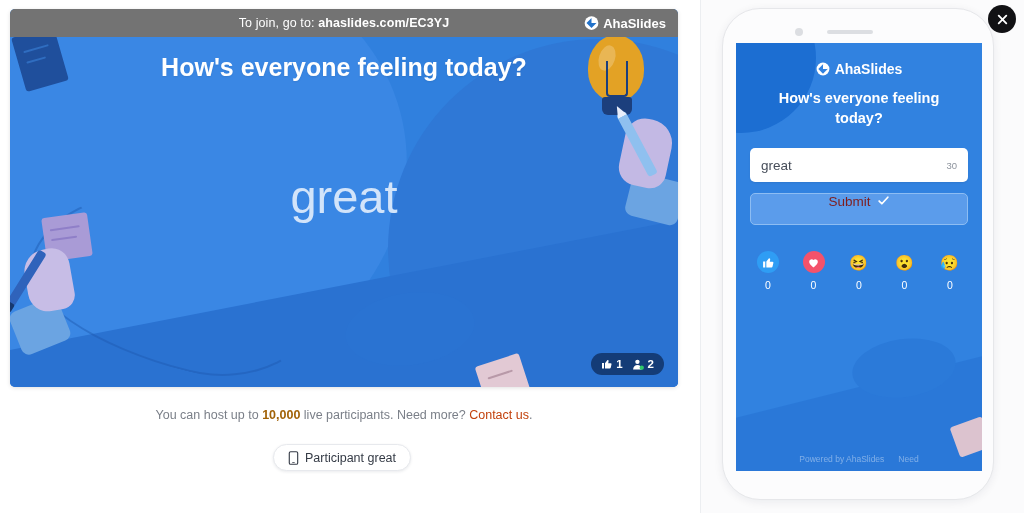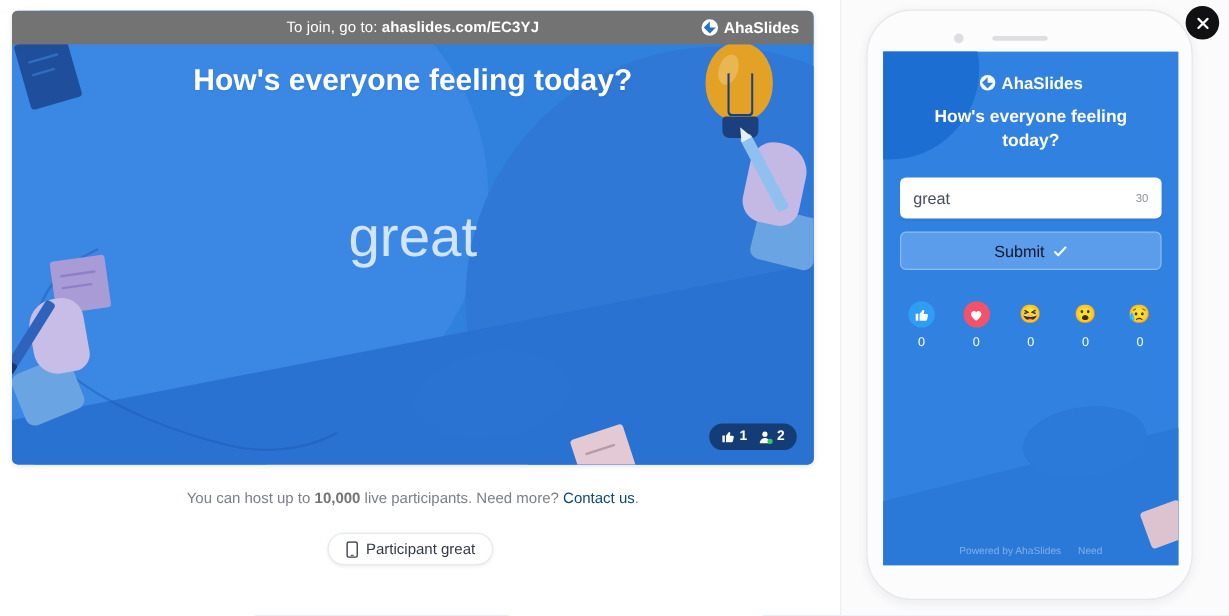--- a/index.html
+++ b/index.html
@@ -251,22 +251,22 @@
 
   
   .caption {
     position: absolute;
     left: 10px; top: 408px;
     width: 668px;
     text-align: center;
     font-size: 12.5px;
     color: #7a7f88;
   }
-  .caption b { color: #737373; font-weight: 700; }
-  .caption a { color: #0c4a6e; text-decoration: none; }
+  .caption b { color: #a16207; font-weight: 700; }
+  .caption a { color: #c2410c; text-decoration: none; }
 
   .pview {
     position: absolute;
     left: 50%; top: 444px;
     transform: translateX(-50%);
     margin-left: -170px;
     height: 27px;
     background: #ffffff;
     border: 1px solid #e7e9ed;
     border-radius: 14px;
@@ -356,22 +356,22 @@
   }
   .ps-input .val { flex: 1; font-size: 13.5px; color: #464d59; }
   .ps-input .cnt { font-size: 9.5px; color: #8d939d; }
   .ps-submit {
     position: relative; z-index: 3;
     margin: 11px 14px 0;
     height: 32px;
     background: #5b9ceb;
     border: 1px solid #8dbdf3;
     border-radius: 5px;
-    display: flex; align-items: center; justify-content: center; gap: 6px;
-    color: #0f172a; font-size: 13.5px;
+    display: flex; justify-content: center; gap: 6px;
+    color: #7f1d1d; font-size: 13.5px;
   }
   .ps-submit svg { display:block; }
 
   .ps-reactions {
     position: relative; z-index: 3;
     margin: 26px 16px 0;
     display: flex; justify-content: space-between;
   }
   .react { width: 32px; text-align: center; }
   .react .bubble {

